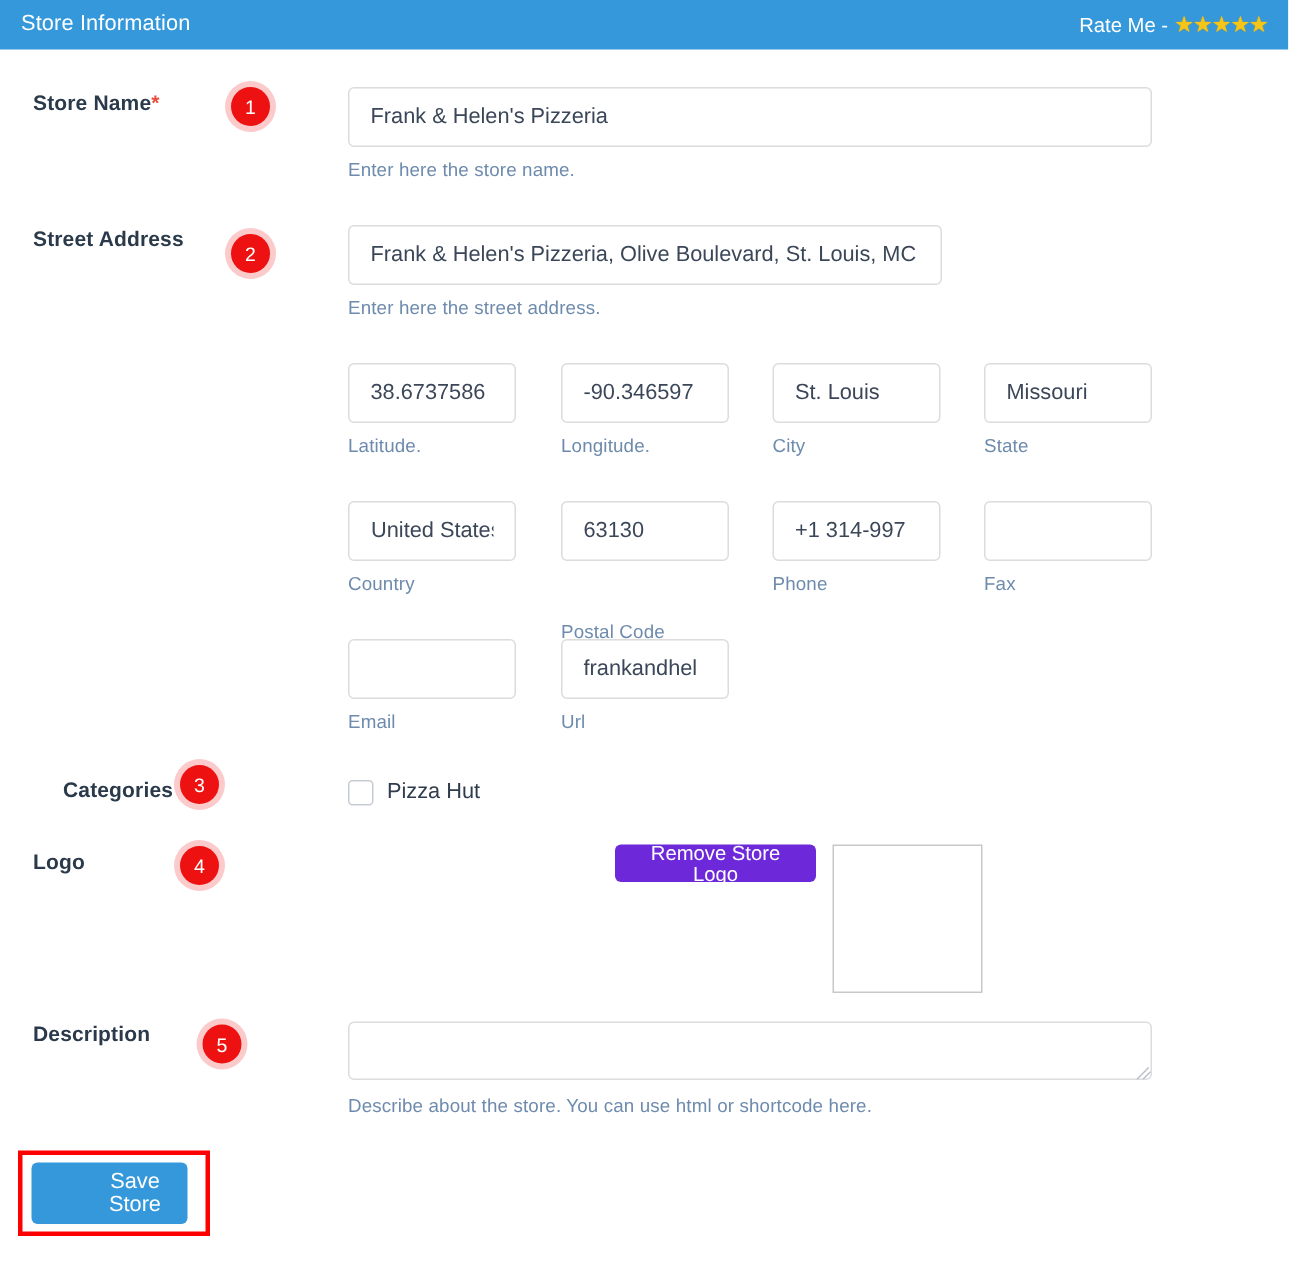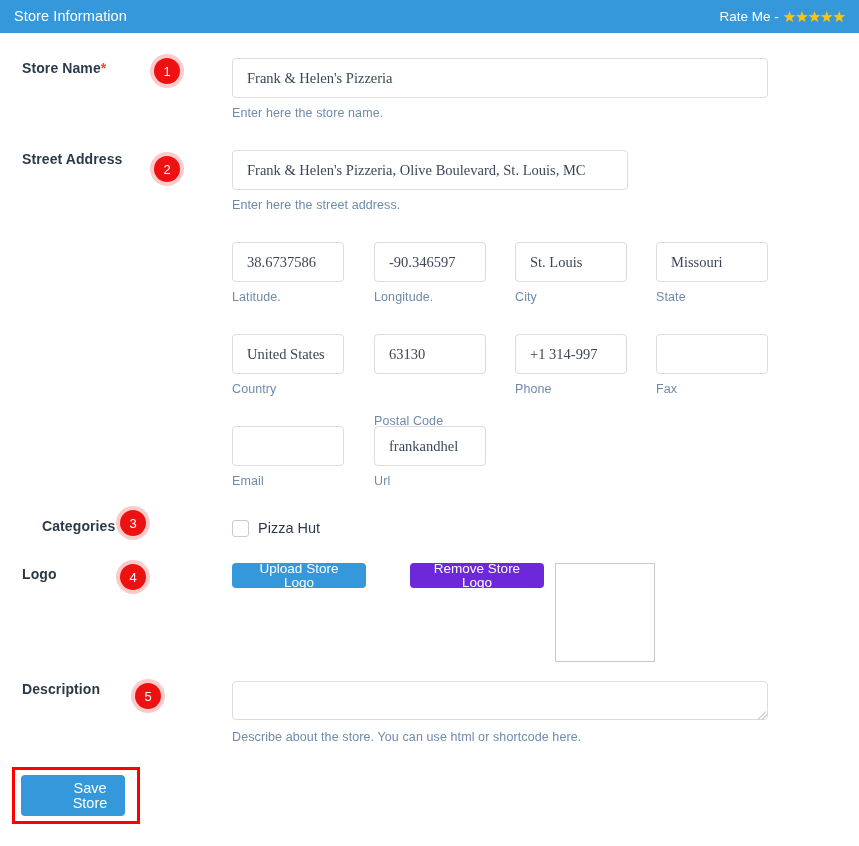--- a/index.html
+++ b/index.html
@@ -85,21 +85,21 @@
     justify-content: center;
     box-shadow: 0 0 0 4px rgba(238, 17, 17, 0.22);
     line-height: 1;
   }
 
   .fld {
     position: absolute;
     background: #ffffff;
     border: 1px solid #dcdcdc;
     border-radius: 4px;
-    font-family: Liberation Serif, serif;
+    font-family: Liberation Sans, sans-serif;
     font-size: 14.5px;
     color: #3b4758;
     padding: 12px 14px;
     outline: none;
   }
   .fld::placeholder { color: #b9c1c9; }
 
   .hint {
     position: absolute;
     font-size: 12.5px;
@@ -263,21 +263,20 @@
 
   <div class="row-label" style="left:22px; top:518px;margin-left:20px;">Categories</div>
   <div class="badge" style="left:120px; top:510px;">3</div>
   <div class="cbrow" style="left:232px; top:520px;">
     <span class="cbox"></span>
     <span class="cblabel">Pizza Hut</span>
   </div>
 
   <div class="row-label" style="left:22px; top:566px;">Logo</div>
   <div class="badge" style="left:120px; top:564px;">4</div>
-  <button class="btn btn-blue" style="left:232px; top:563px; width:134px; height:25px;">Upload Store Logo</button>
   <button class="btn btn-red" style="left:410px; top:563px; width:134px; height:25px;">Remove Store Logo</button>
   <div class="logo-preview" style="left:555px; top:563px; width:100px; height:99px;"></div>
 
   <div class="row-label" style="left:22px; top:681px;">Description</div>
   <div class="badge" style="left:135px; top:683px;">5</div>
   <textarea class="ta" style="left: 232px; top: 681px; width: 536px; height: 39px;"></textarea>
   <div class="ta-handle" style="left:757px; top:709px;">
     <i style="left:1px; top:10px; width:11px; transform:rotate(-45deg);"></i>
     <i style="left:5px; top:10px; width:7px; transform:rotate(-45deg);"></i>
   </div>

